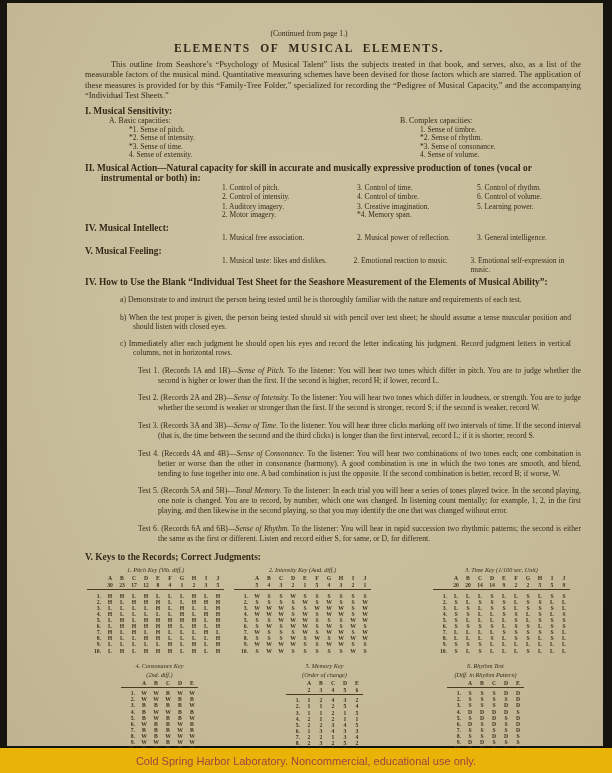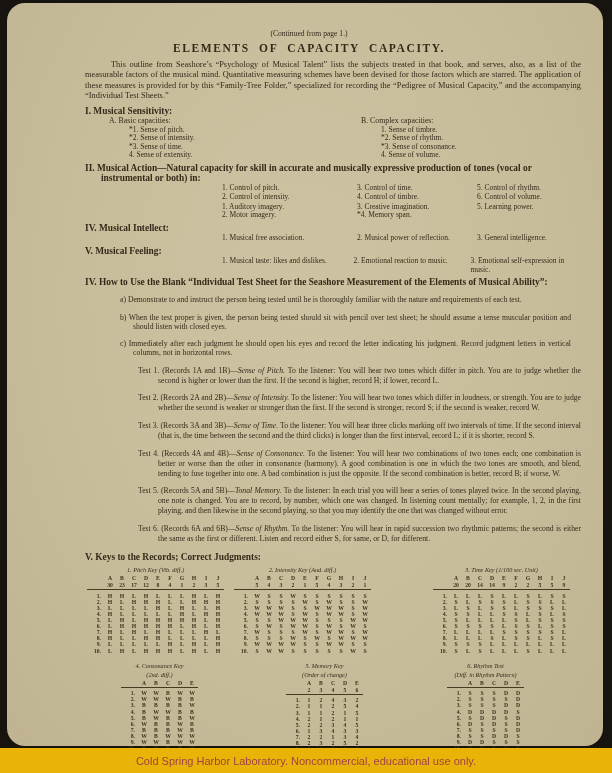--- a/index.html
+++ b/index.html
@@ -4,30 +4,30 @@
 <style>
   html,body{margin:0;padding:0;}
   body{width:612px;height:773px;overflow:hidden;background:#ffffff;
        font-family:"Liberation Serif", serif;}
   .stage{position:relative;width:612px;height:773px;background:#f6f4ef;}
   
   .scan{position:absolute;left:0;top:0;width:612px;height:748px;background:#171410;}
   .paper{position:absolute;left:7px;top:3px;right:9px;bottom:2px;
          background:
            radial-gradient(ellipse at 50% 40%, #cdc3a2 0%, #c8bd9b 55%, #bfb391 100%);
-         color:#352a19;border-radius:18px;}
+         color:#352a19;}
   .content{padding:26px 20px 0 78px;}
   .continued{text-align:center;font-size:7.6px;margin-right:50px;}
   .doc-title{text-align:center;font-size:11.5px;font-weight:700;letter-spacing:1.6px;
              word-spacing:5px;margin:4px 0 6px 0;margin-right:50px;}
   .intro{font-size:8.4px;line-height:10.4px;text-align:justify;text-indent:26px;
          margin:0 2px 4px 0;}
   .sec-head{font-size:9.4px;font-weight:700;margin-top:3px;line-height:10.4px;}
   .sec-head.hang{padding-left:16px;text-indent:-16px;}
-  .twocol{display:flex;padding-left:24px;font-size:7.5px;line-height:8.5px;margin-top:1px;}
+  .twocol{display:flex;padding-left:24px;font-size:7.5px;line-height:8.5px;margin-top:1px;gap:39px;}
   .twocol .colA{width:252px;}
   .twocol .colhead{font-size:7.8px;}
   .twocol .li{padding-left:20px;}
   .cols{display:flex;padding-left:137px;font-size:7.5px;line-height:8.6px;margin-top:1px;}
   .cols .c1{width:135px;}  .cols .c2{width:120px;}
   .steps{margin-top:2px;}
   .step{font-size:7.7px;line-height:9.4px;text-align:justify;
         margin-left:48px;text-indent:-13px;margin-right:12px;}
   .test{font-size:7.7px;line-height:10px;text-align:justify;
         margin-left:73px;text-indent:-20px;margin-right:2px;margin-top:1.5px;}
@@ -57,21 +57,21 @@
 </style>
 </head>
 <body>
 
 <div class="stage">
   <div class="scan">
     <div class="paper">
       <div class="content">
 
         <div class="continued">(Continued from page 1.)</div>
-        <div class="doc-title">ELEMENTS OF CAPACITY CAPACITY.</div>
+        <div class="doc-title">ELEMENTS OF MUSICAL ELEMENTS.</div>
         <p class="intro">This outline from Seashore’s “Psychology of Musical Talent” lists the subjects treated in that book, and serves, also, as a list of the measurable factors of the musical mind.  Quantitative measuring schemes have been devised for those factors which are starred.  The application of these measures is provided for by this “Family-Tree Folder,” specialized for recording the “Pedigree of Musical Capacity,” and the accompanying “Individual Test Sheets.”</p>
 
         <div class="sec-head">I. Musical Sensitivity:</div>
         <div class="twocol">
           <div class="colA">
             <div class="colhead">A. Basic capacities:</div>
             <div>
                 <div class="li">*1. Sense of pitch.</div>
                 <div class="li">*2. Sense of intensity.</div>
                 <div class="li">*3. Sense of time.</div>

